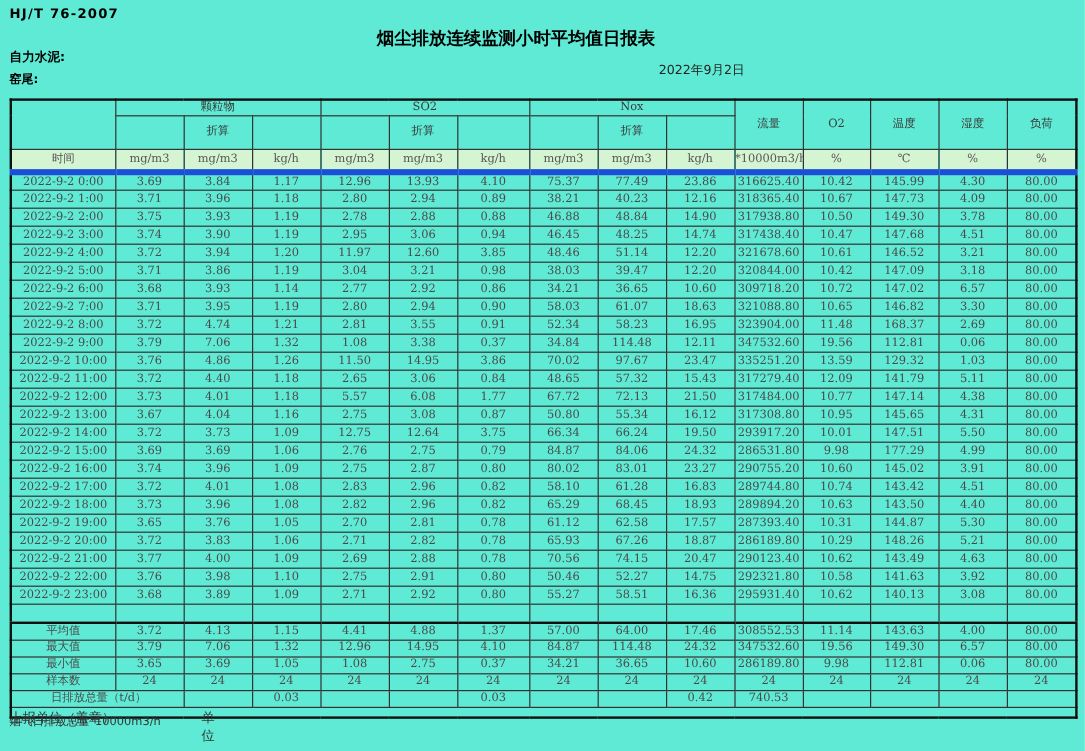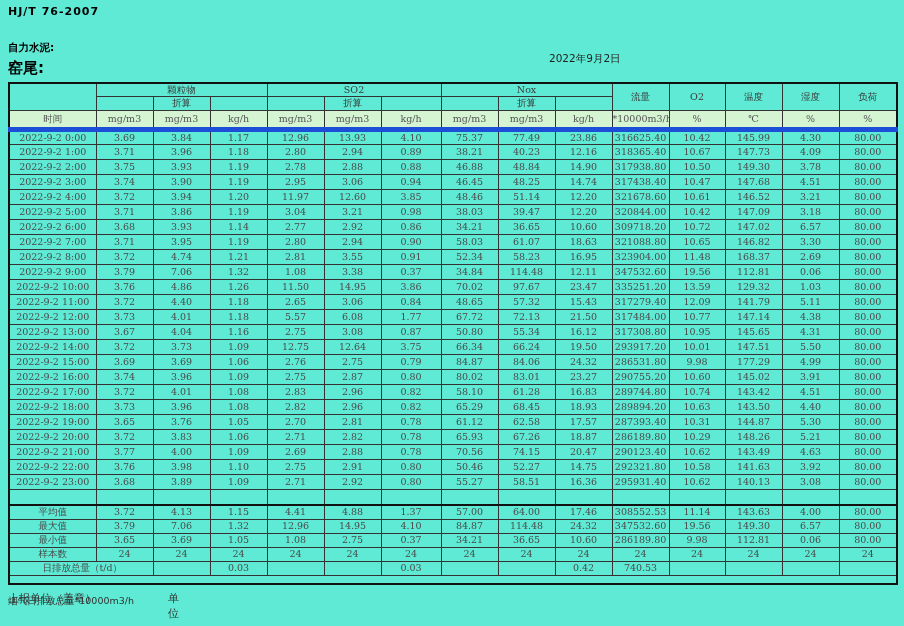--- a/index.html
+++ b/index.html
@@ -2,48 +2,49 @@
 <html><head>
 <meta charset="utf-8">
 <style>
   html,body{margin:0;padding:0;background:#ffffff;}
   .page{position:relative;width:904px;height:626px;background:#5eead4;overflow:hidden;
         font-family:"DejaVu Sans",sans-serif;color:#000;padding-left:14px;}
   .standard{position:absolute;left:8px;top:5px;font-size:11px;font-weight:bold;letter-spacing:1px;}
   .title{position:absolute;left:0;top:23px;width:860px;text-align:center;font-size:14.5px;font-weight:bold;}
   .company{position:absolute;left:8px;top:41px;font-size:10.5px;font-weight:bold;}
   .date{position:absolute;left:549px;top:52px;font-size:10.5px;color:#222;}
-  .station{position:absolute;left:8px;top:59px;font-size:15px;font-weight:bold;}
+  .station{position:absolute;left:8px;top:59px;font-size:10px;font-weight:bold;}
 
   table.report{position:absolute;left:8px;top:82px;border-collapse:collapse;table-layout:fixed;
         width:889px;border:2px solid #111;}
   table.report td{border:1px solid #333;text-align:center;padding:0;overflow:hidden;
         font-family:"DejaVu Serif",serif;font-size:9.5px;color:#4a4a4a;line-height:1.05;}
   tr.h1 td,tr.h2 td{font-size:9.5px;color:#3a3a3a;}
-  tr.h1{height:13px;} tr.h2{height:14px;}
+  tr.h1{height:13px;} tr.h2{height:28px;}
   tr.units{height:19px;}
   tr.units td{border-bottom:5px solid #1d4ed8;color:#555;}
   tbody.data tr{height:15px;}
   tr.gap{height:16px;}
   tr.gap td{border-bottom:2px solid #111;}
   tbody.sum tr{height:14px;}
   tr.total{height:14px;}
   tr.total td.lbl{text-align:center;padding-left:2px;}
   tr.endstrip{height:9px;}
   td.time{font-size:9.5px;}
   .footnote{position:absolute;left:8px;top:595px;font-size:9.5px;color:#333;}
   .footline{position:absolute;left:8px;top:591px;font-size:11px;color:#333;}
   .footline .unit{position:absolute;left:160px;top:0;}
 </style>
 </head>
 <body>
 
 <div class="page">
 
   <div class="standard">HJ/T  76-2007</div>
+  <div class="title">烟尘排放连续监测小时平均值日报表</div>
   <div class="company">自力水泥:</div>
   <div class="date">2022年9月2日</div>
   <div class="station">窑尾:</div>
 
   <table class="report">
     <colgroup>
       <col style="width:87px">
         <col style="width:57px">
         <col style="width:57px">
         <col style="width:57px">

